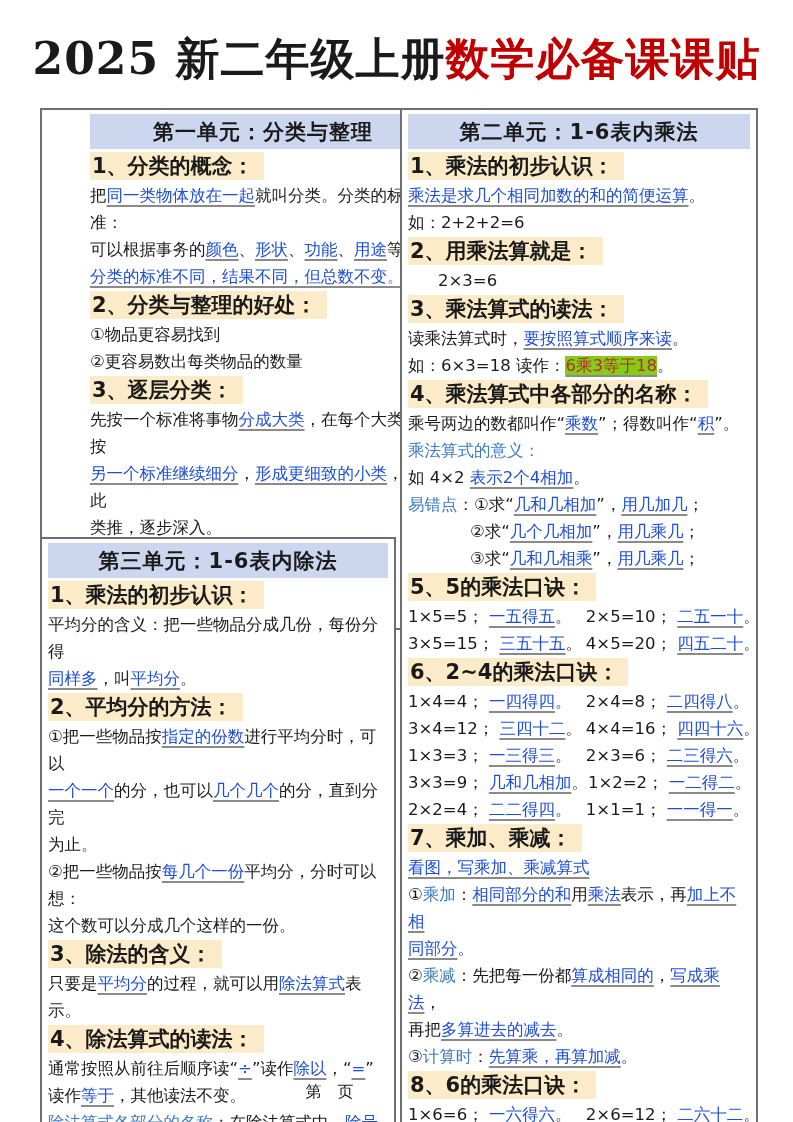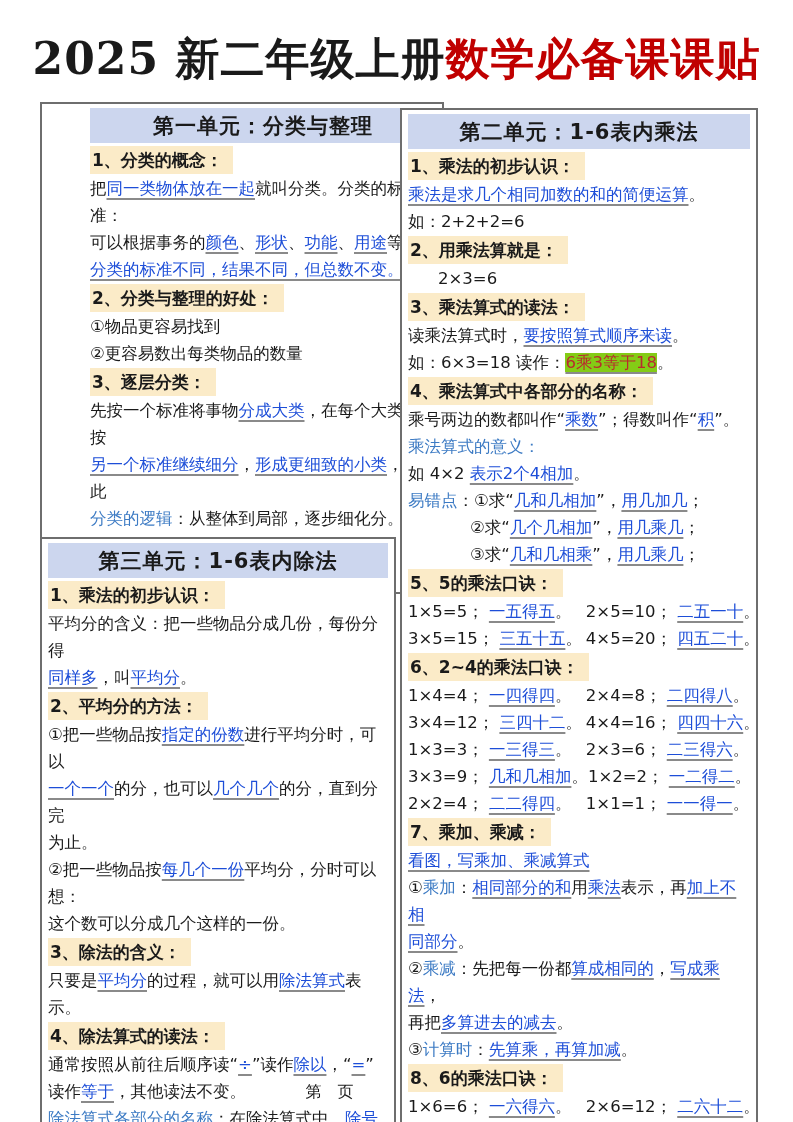--- a/index.html
+++ b/index.html
@@ -21,39 +21,39 @@
     white-space:nowrap;
   }
   .title .t-red { color:#c00000; }
   .box {
     position:absolute;
     border:2px solid #6e6e6e;
     background:#fff;
     box-sizing:border-box;
     padding:2px 6px 6px 6px;
   }
-  #box0 { left:40px;  top:102px; width:404px;padding-left:48px; }
+  #box0 { left:40px;  top:108px; width:404px;padding-left:48px; }
   #box1 { left:40px;  top:537px; width:356px; }
   #box2 { left:400px; top:108px; width:358px; }
   .box-header {
     background:#ccd6ee;
     text-align:center;
     font-weight:bold;
     font-size:21px;
     padding:4px 0 3px 0;
     margin:2px 0 3px 0;
     letter-spacing:1px;
   }
   .body { font-size:16.5px; }
   .line { line-height:27px; min-height:27px; }
   .line.h { margin:1px 0; }
   .line.h .hl {
     background:#fbebc8;
     font-weight:bold;
-    font-size:17px;
+    font-size:21px;
     padding:2px 10px 2px 2px;
     display:inline-block;
     line-height:24px;
   }
   .line.t2 { padding-left:30px; }
   .line.t3 { padding-left:62px; }
   .line.c2 { display:flex; }
   .line.c2 .cell { flex:0 0 52%; white-space:nowrap; }
   .line.c2 .cell + .cell { flex:1 1 auto; }
   .run-n { color:#1a1a1a; }
@@ -91,20 +91,21 @@
       <div class="line h"><span class="hl">1、分类的概念：</span></div>
       <div class="line t"><span class="run-n">把</span><span class="run-r">同一类物体放在一起</span><span class="run-n">就叫分类。分类的标准：</span></div>
       <div class="line t"><span class="run-n">可以根据事务的</span><span class="run-r">颜色</span><span class="run-n">、</span><span class="run-r">形状</span><span class="run-n">、</span><span class="run-r">功能</span><span class="run-n">、</span><span class="run-r">用途</span><span class="run-n">等。</span></div>
       <div class="line t"><span class="run-r">分类的标准不同，结果不同，但总数不变。</span></div>
       <div class="line h"><span class="hl">2、分类与整理的好处：</span></div>
       <div class="line t"><span class="run-n">①物品更容易找到</span></div>
       <div class="line t"><span class="run-n">②更容易数出每类物品的数量</span></div>
       <div class="line h"><span class="hl">3、逐层分类：</span></div>
       <div class="line t"><span class="run-n">先按一个标准将事物</span><span class="run-r">分成大类</span><span class="run-n">，在每个大类下按</span></div>
       <div class="line t"><span class="run-r">另一个标准继续细分</span><span class="run-n">，</span><span class="run-r">形成更细致的小类</span><span class="run-n">，以此</span></div>
+      <div class="line t"><span class="run-n">类推，逐步深入。</span></div>
       <div class="line t"><span class="run-b">分类的逻辑</span><span class="run-n">：从整体到局部，逐步细化分。</span></div>
       <div class="line t"><span class="run-b">类标准</span><span class="run-n">：层层使用不同的特征。</span></div>
       <div class="line t"><span class="run-b">分类结果</span><span class="run-n">：层级分明，不重不漏。</span></div>
     </div>
 </div>
 
 <div class="box" id="box1">
   <div class="box-header">第三单元：1-6表内除法</div>
   <div class="body">
       <div class="line h"><span class="hl">1、乘法的初步认识：</span></div>

